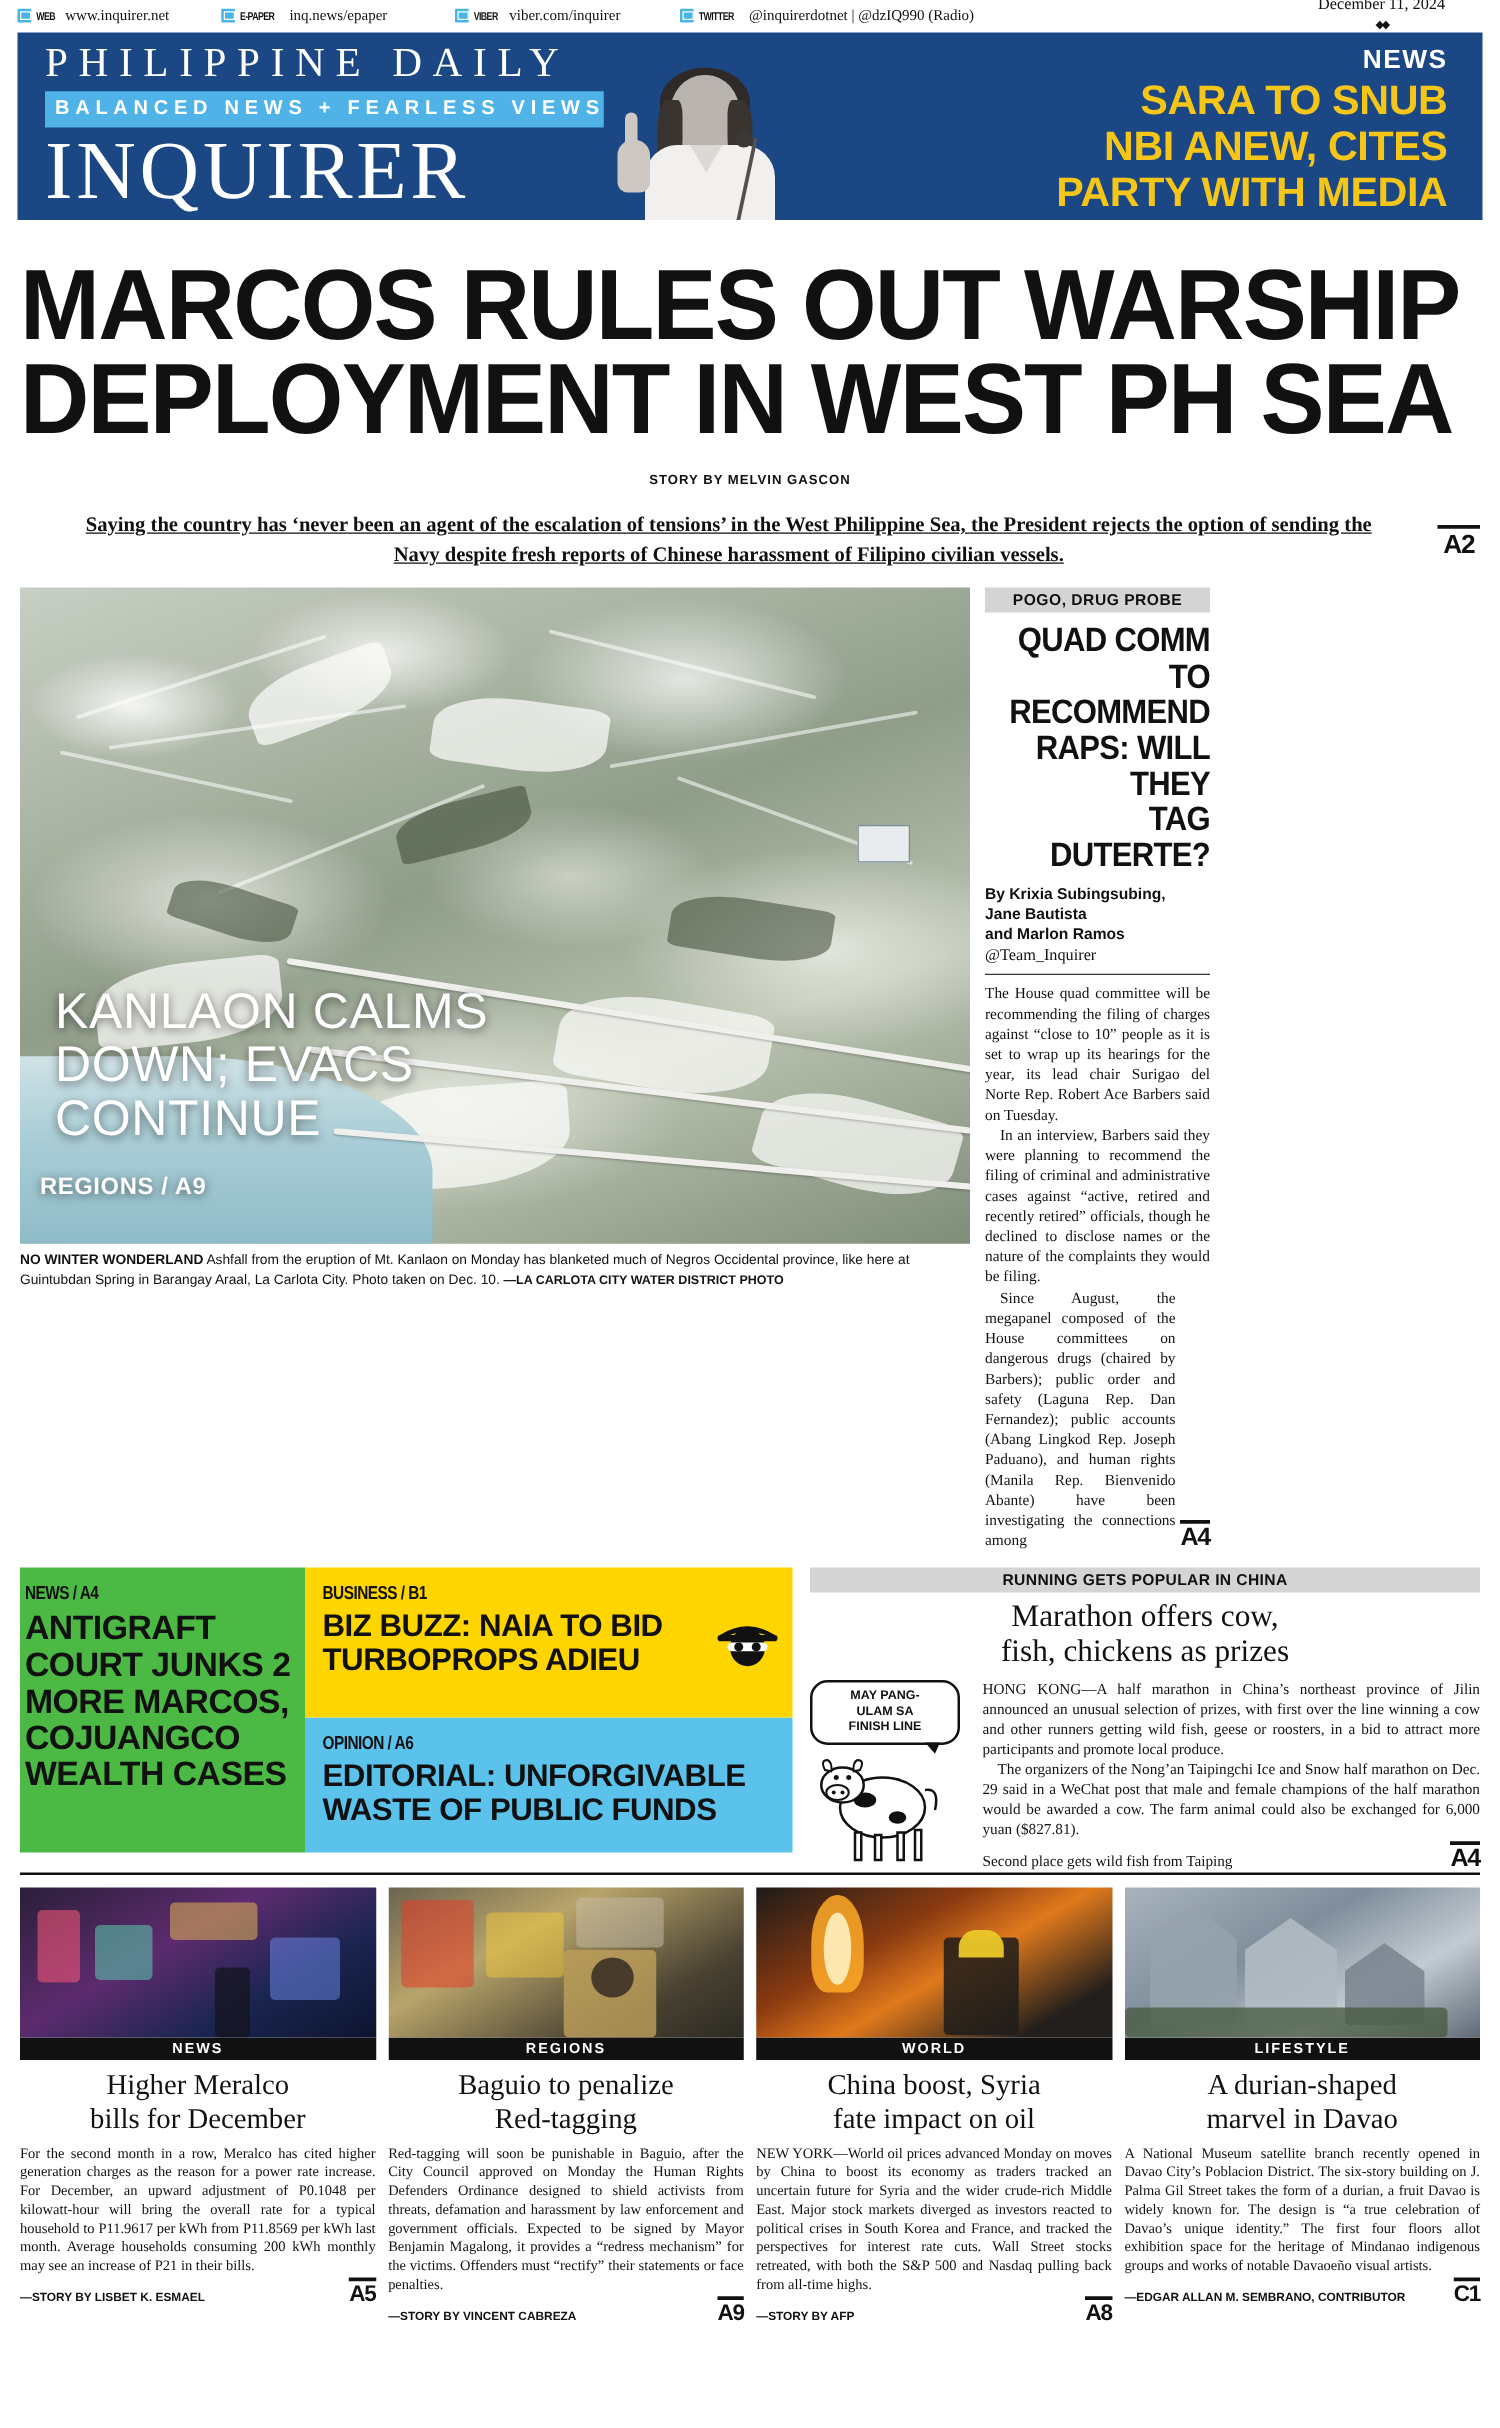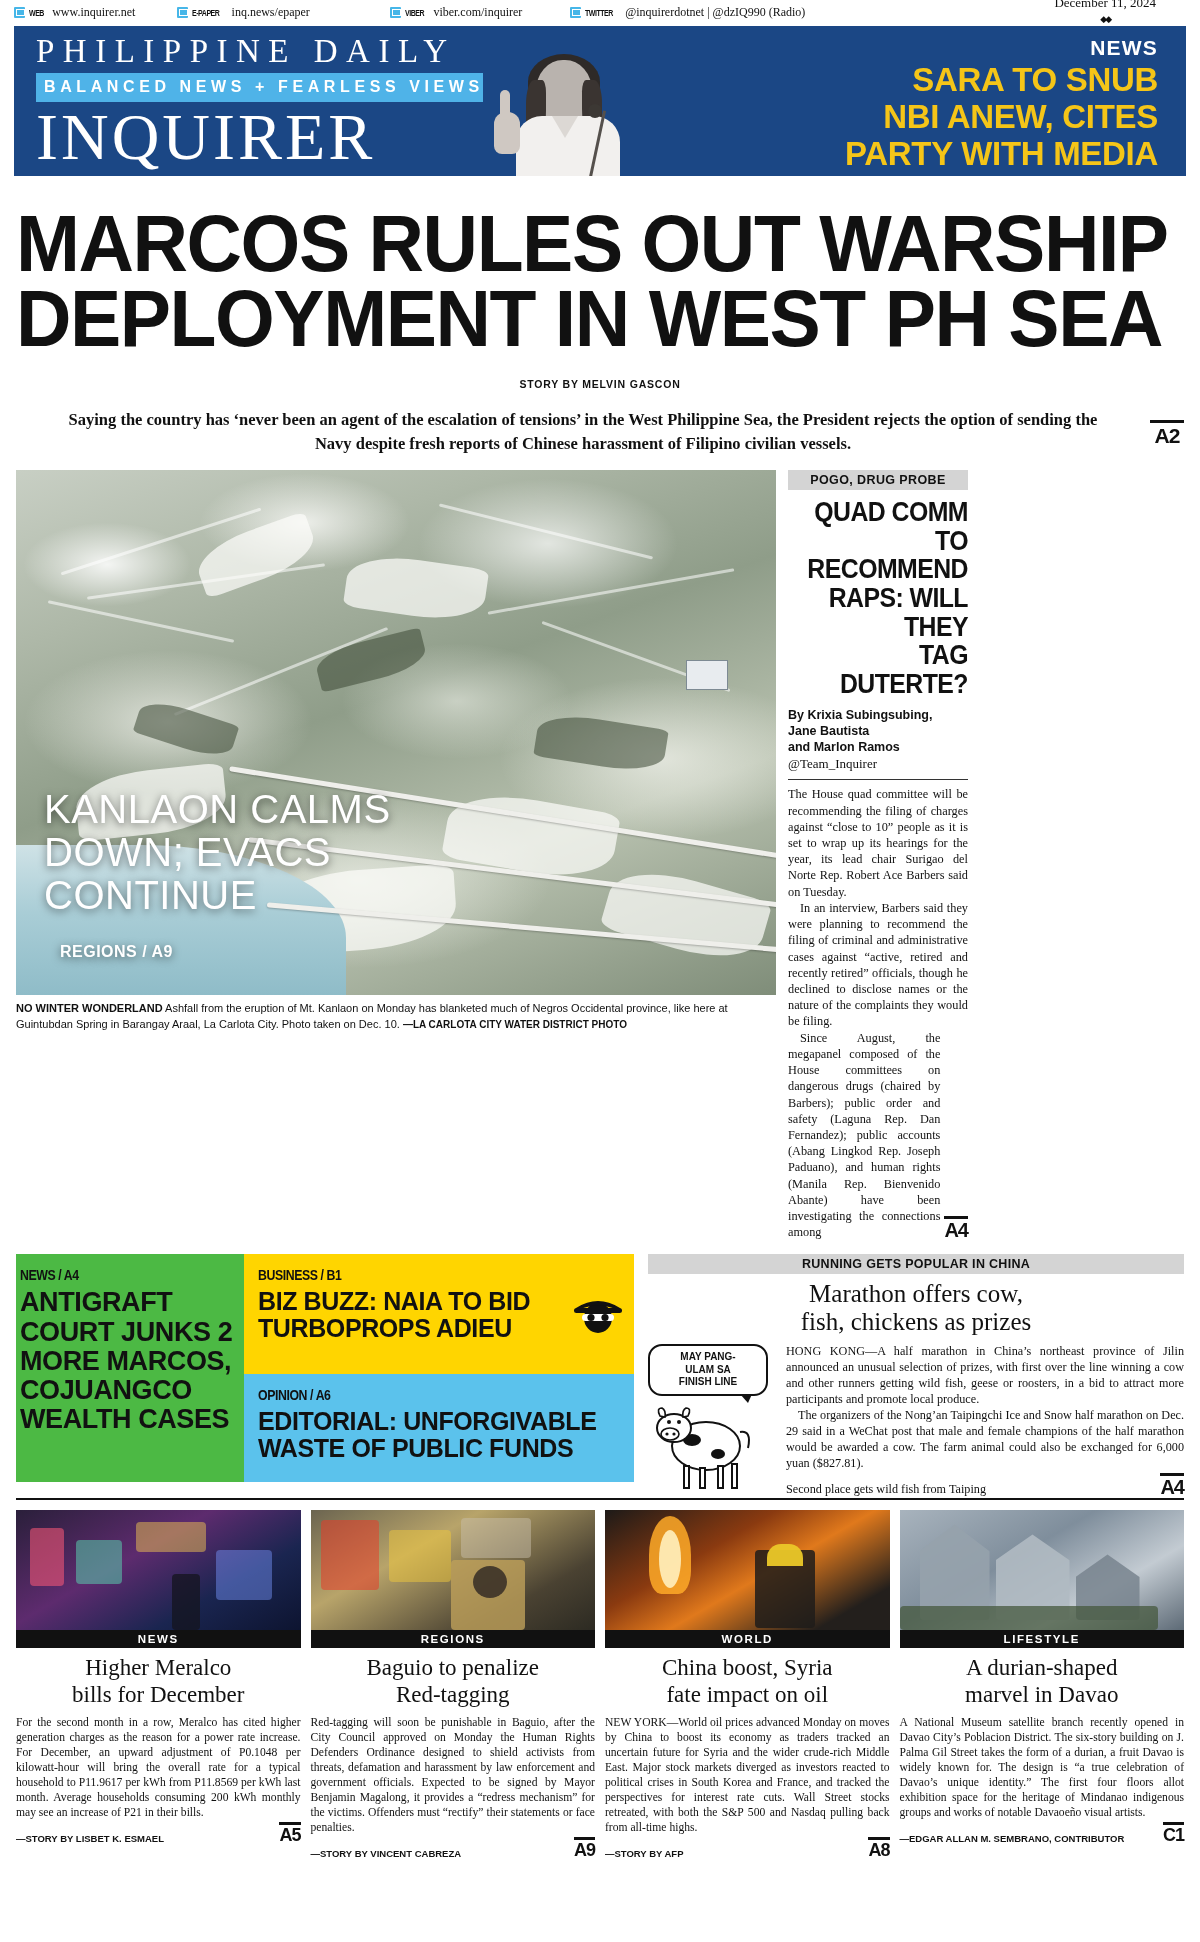--- a/index.html
+++ b/index.html
@@ -31,21 +31,21 @@
     width:7px; height:5px; border:1px solid #fff;
   }
   .tb-tag {
     font-family:"Liberation Sans", sans-serif;
     font-weight:bold; font-size:9px; letter-spacing:-0.6px;
     transform:scaleX(0.78); transform-origin:left center;
     display:inline-block; white-space:nowrap;
   }
   .tb-url{ font-size:12px; }
   .tb-sp1{ margin-left:42px; }
-  .tb-sp2{ margin-left:80px; }
+  .tb-sp2{ margin-left:54px; }
   .tb-sp3{ margin-left:48px; }
   .tb-date {
     margin-left:auto; display:flex; align-items:center; gap:5px;
     font-size:13px; white-space:nowrap;flex-direction:column;
   }
   .tb-day {
     font-family:"Liberation Sans", sans-serif; font-weight:bold;
     font-size:11px; letter-spacing:-0.8px;
     transform:scaleX(0.72); transform-origin:left center;
     display:inline-block;
@@ -156,21 +156,21 @@
     text-align:center; margin-top:22px;
     font-family:"Liberation Sans", sans-serif;
     font-size:10.5px; font-weight:bold; letter-spacing:0.8px;
   }
   .deck-row{
     display:flex; align-items:flex-start; margin:18px 16px 0 16px;
   }
   .deck{
     flex:1; text-align:center;
     font-family:"Liberation Serif", serif; font-weight:bold;
-    font-size:16.5px; line-height:1.45; padding:0 46px;
+    font-size:16.5px; line-height:1.45; padding:0 46px;text-decoration:underline;
   }
   .deck-badge{
     width:34px; flex:0 0 34px; text-align:center;
     font-family:"Liberation Sans", sans-serif; font-weight:bold;
     font-size:21px; border-top:3px solid #111; padding-top:1px;
     letter-spacing:-1px; margin-top:12px;
   }
 
   
   .main-grid{
@@ -222,23 +222,23 @@
     background:#e8ecef; border:1px solid #7d8a93;
   }
   .photo-overlay-title{
     position:absolute; left:28px; bottom:78px;
     color:#fff; font-family:"Liberation Sans", sans-serif;
     font-weight:300; font-size:40px; line-height:1.08;
     letter-spacing:0.5px;
     text-shadow:0 2px 8px rgba(0,0,0,.55);
   }
   .photo-overlay-kicker{
-    position:absolute; left:44px; bottom:34px;
+    position:absolute; left:16px; bottom:34px;
     color:#fff; font-family:"Liberation Sans", sans-serif;
-    font-weight:bold; font-size:16px; letter-spacing:0.5px;
+    font-weight:bold; font-size:19px; letter-spacing:0.5px;
     text-shadow:0 2px 8px rgba(0,0,0,.55);
   }
   .photo-caption{
     margin-top:6px;
     font-family:"Liberation Sans", sans-serif;
     font-size:11px; line-height:1.42;
     padding-right:4px;
   }
   .photo-caption b{ font-weight:bold; }
   .cap-credit{ font-weight:bold; font-size:10px; }

